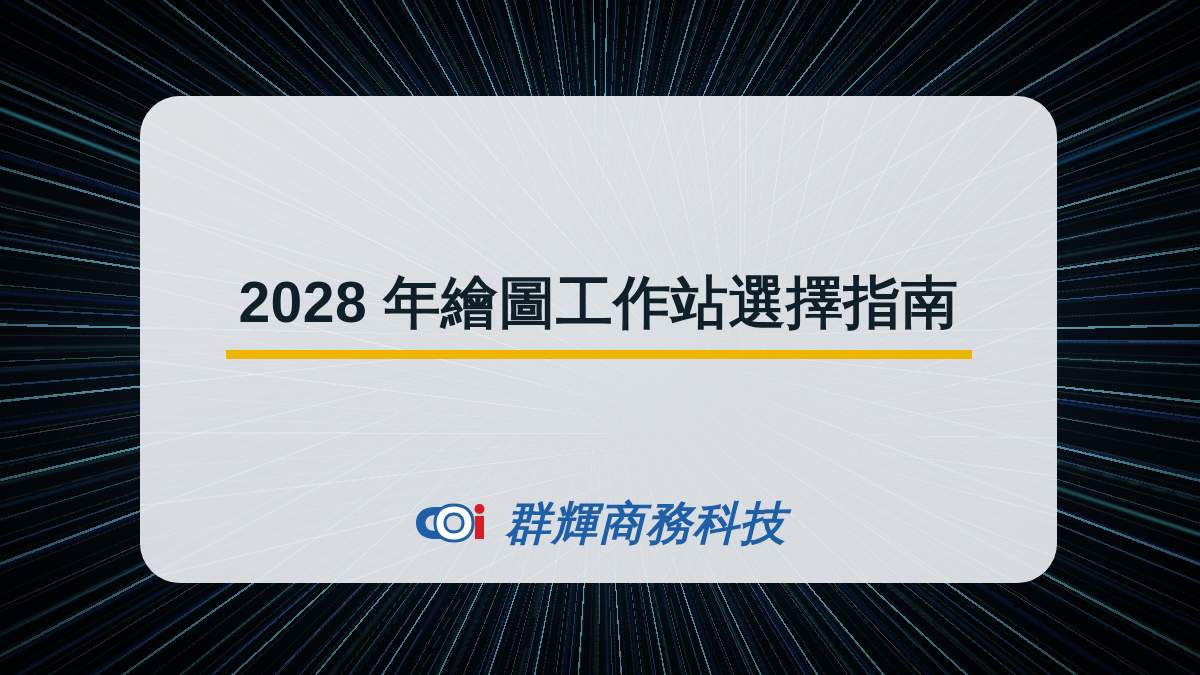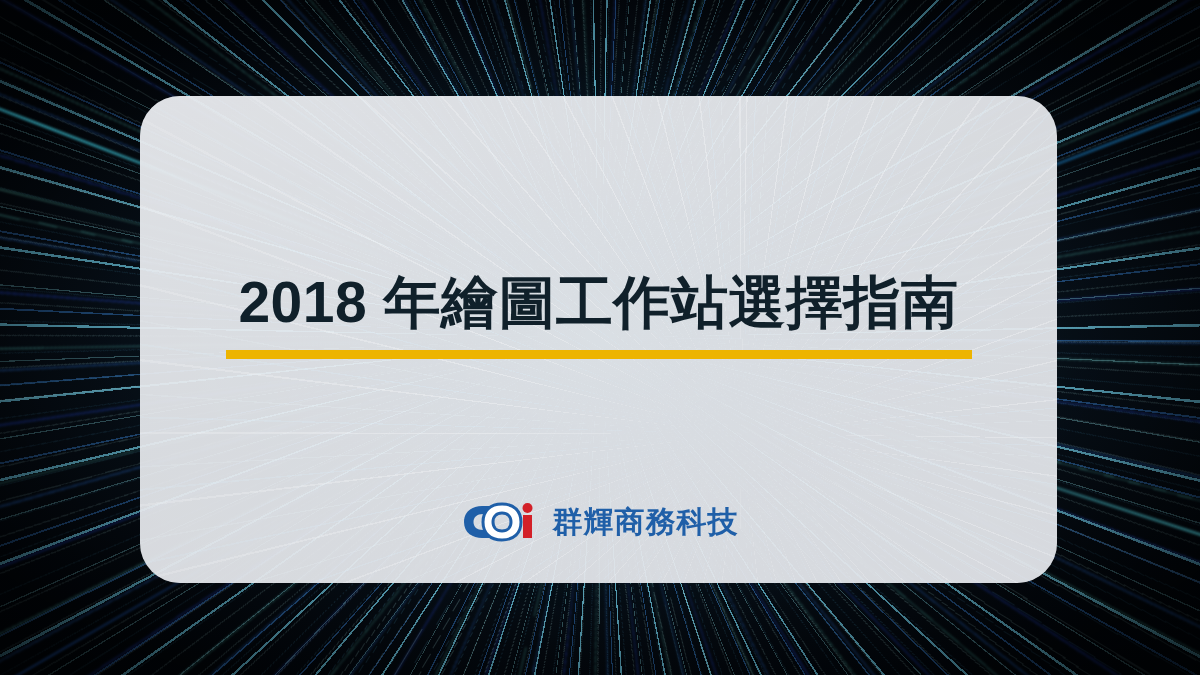--- a/index.html
+++ b/index.html
@@ -271,25 +271,26 @@
     top: 404px;
     display: flex;
     align-items: center;
     justify-content: center;
     gap: 16px;
   }
   #logo-mark { display: block; }
   #logo-wordmark {
     font-family: "Liberation Sans", "DejaVu Sans", sans-serif;
     font-weight: bold;
-    font-size: 30px;
+    font-size: 46px;
     letter-spacing: 1px;
     color: #1f5fa8;
     white-space: nowrap;
     line-height: 1;
+    font-style: italic;
   }
 </style>
 </head>
 <body>
 
 <div id="slide">
 
   <div class="bg-base"></div>
   <div class="bg-core"></div>
   <div class="rays r1"></div>
@@ -301,21 +302,21 @@
   <div class="beam b4"></div>
   <div class="beam b5"></div>
   <div class="vignette"></div>
 
   <div id="card">
     <div class="card-streaks"></div>
     <div class="card-wash"></div>
 
     <div class="content">
 
-      <div id="slide-title">2018 年繪圖工作站選擇指南</div>
+      <div id="slide-title">2028 年繪圖工作站選擇指南</div>
 
       <div id="title-rule"></div>
 
       <div id="logo">
 
         <svg id="logo-mark" width="78" height="44" viewBox="0 0 156 88" aria-hidden="true">
 
           <path d="M46 12 C28 12 10 22 10 44 C10 66 28 76 46 76 L62 76 L62 60 L48 60
                    C36 60 29 54 29 44 C29 34 36 28 48 28 L62 28 L62 12 Z" fill="#1f5fa8"></path>
 

